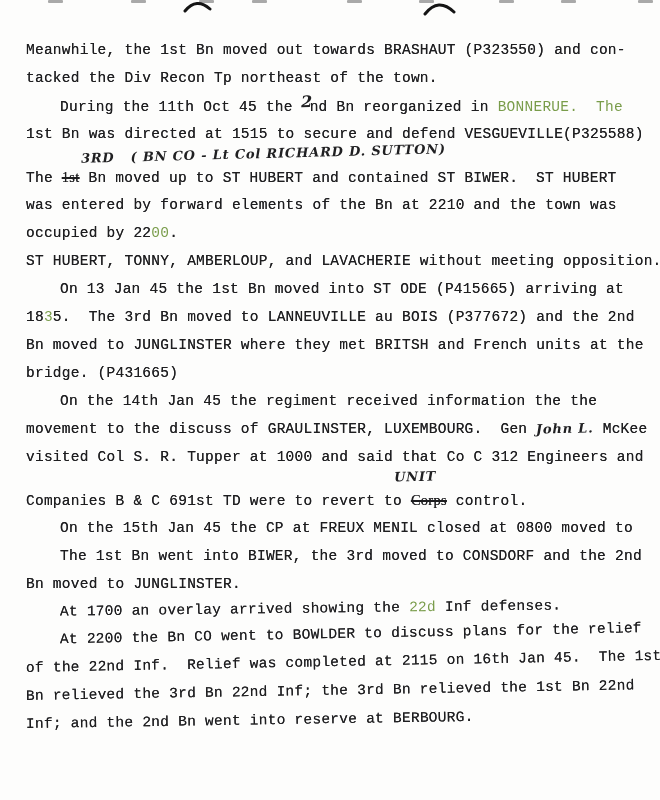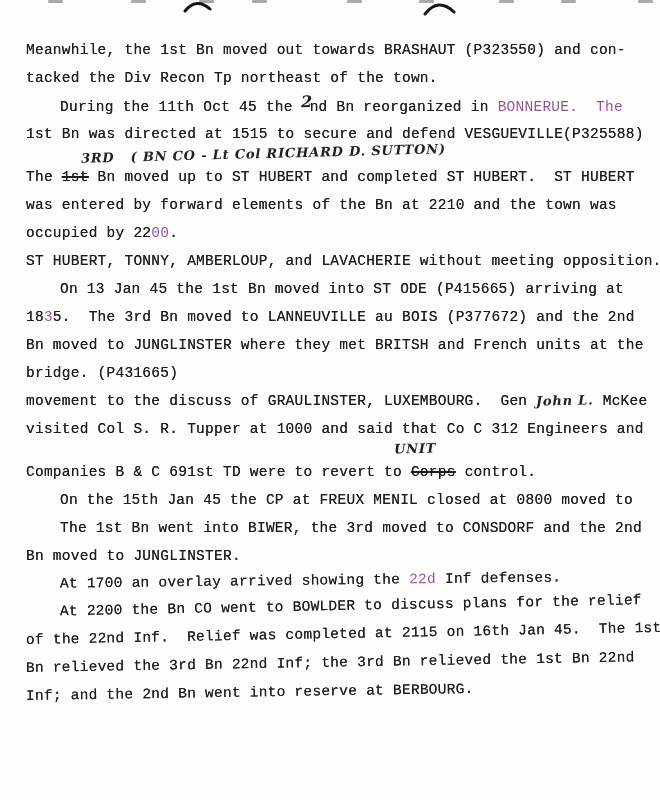--- a/index.html
+++ b/index.html
@@ -55,27 +55,28 @@
   }
   .line.indent { padding-left: 34px; }
   .line.interline {
     height: 15px;
     line-height: 15px;
     position: relative;
     top: -2px;
   }
   .seg-typed { }
   .seg-faded {
-    color: #701a75;
+    color: #4d7c0f;
     opacity: 0.75;
     text-shadow: none;
   }
   .seg-strike {
     text-decoration: line-through;
     text-decoration-thickness: 2px;
+    font-family: Liberation Serif, serif;
   }
   .seg-hw, .seg-hwover {
     display: inline-block;
     font-family: "DejaVu Serif", serif;
     font-style: italic;
     font-weight: 600;
     font-size: 13px;
     letter-spacing: 0.8px;
     color: #202022;
     transform: rotate(-1.5deg);
@@ -109,28 +110,29 @@
       <div class="arc" style="left: 423px;"><svg width="34" height="17" viewBox="0 0 34 17">
           <path d="M2 14 Q 15.3 -3 31 12" fill="none" stroke="#151515" stroke-width="3" stroke-linecap="round"></path>
         </svg></div>
     </div>
   <div class="doc">
       <div class="line"><span class="seg-typed">Meanwhile, the 1st Bn moved out towards BRASHAUT (P323550) and con-</span></div>
       <div class="line"><span class="seg-typed">tacked the Div Recon Tp northeast of the town.</span></div>
       <div class="line indent"><span class="seg-typed">During the 11th Oct 45 the </span><span class="seg-hwover">2</span><span class="seg-typed">nd Bn reorganized in </span><span class="seg-faded">BONNERUE.  The</span></div>
       <div class="line"><span class="seg-typed">1st Bn was directed at 1515 to secure and defend VESGUEVILLE(P325588)</span></div>
       <div class="line interline" style="padding-left: 55px;"><span class="seg-hw">3RD   ( BN CO - Lt Col RICHARD D. SUTTON)</span></div>
-      <div class="line"><span class="seg-typed">The </span><span class="seg-strike">1st</span><span class="seg-typed"> Bn moved up to ST HUBERT and completed ST HUBERT.  ST HUBERT</span></div>
+      <div class="line"><span class="seg-typed">The </span><span class="seg-strike">1st</span><span class="seg-typed"> Bn moved up to ST HUBERT and contained ST BIWER.  ST HUBERT</span></div>
       <div class="line"><span class="seg-typed">was entered by forward elements of the Bn at 2210 and the town was</span></div>
       <div class="line"><span class="seg-typed">occupied by 22</span><span class="seg-faded">00</span><span class="seg-typed">.</span></div>
       <div class="line"><span class="seg-typed">ST HUBERT, TONNY, AMBERLOUP, and LAVACHERIE without meeting opposition.</span></div>
       <div class="line indent"><span class="seg-typed">On 13 Jan 45 the 1st Bn moved into ST ODE (P415665) arriving at</span></div>
       <div class="line"><span class="seg-typed">18</span><span class="seg-faded">3</span><span class="seg-typed">5.  The 3rd Bn moved to LANNEUVILLE au BOIS (P377672) and the 2nd</span></div>
       <div class="line"><span class="seg-typed">Bn moved to JUNGLINSTER where they met BRITSH and French units at the</span></div>
       <div class="line"><span class="seg-typed">bridge. (P431665)</span></div>
+      <div class="line indent"><span class="seg-typed">On the 14th Jan 45 the regiment received information the the</span></div>
       <div class="line"><span class="seg-typed">movement to the discuss of GRAULINSTER, LUXEMBOURG.  Gen </span><span class="seg-hw">John L.</span><span class="seg-typed"> McKee</span></div>
       <div class="line"><span class="seg-typed">visited Col S. R. Tupper at 1000 and said that Co C 312 Engineers and</span></div>
       <div class="line interline" style="padding-left: 368px;"><span class="seg-hw">UNIT</span></div>
       <div class="line"><span class="seg-typed">Companies B &amp; C 691st TD were to revert to </span><span class="seg-strike">Corps</span><span class="seg-typed"> control.</span></div>
       <div class="line indent"><span class="seg-typed">On the 15th Jan 45 the CP at FREUX MENIL closed at 0800 moved to</span></div>
       <div class="line indent"><span class="seg-typed">The 1st Bn went into BIWER, the 3rd moved to CONSDORF and the 2nd</span></div>
       <div class="line"><span class="seg-typed">Bn moved to JUNGLINSTER.</span></div>
       <div class="line indent" style="transform: rotate(-0.7deg); transform-origin: 0px 50%;"><span class="seg-typed">At 1700 an overlay arrived showing the </span><span class="seg-faded">22d</span><span class="seg-typed"> Inf defenses.</span></div>
       <div class="line indent" style="transform: rotate(-1.1deg); transform-origin: 0px 50%;"><span class="seg-typed">At 2200 the Bn CO went to BOWLDER to discuss plans for the relief</span></div>
       <div class="line" style="transform: rotate(-1.1deg); transform-origin: 0px 50%;"><span class="seg-typed">of the 22nd Inf.  Relief was completed at 2115 on 16th Jan 45.  The 1st</span></div>

